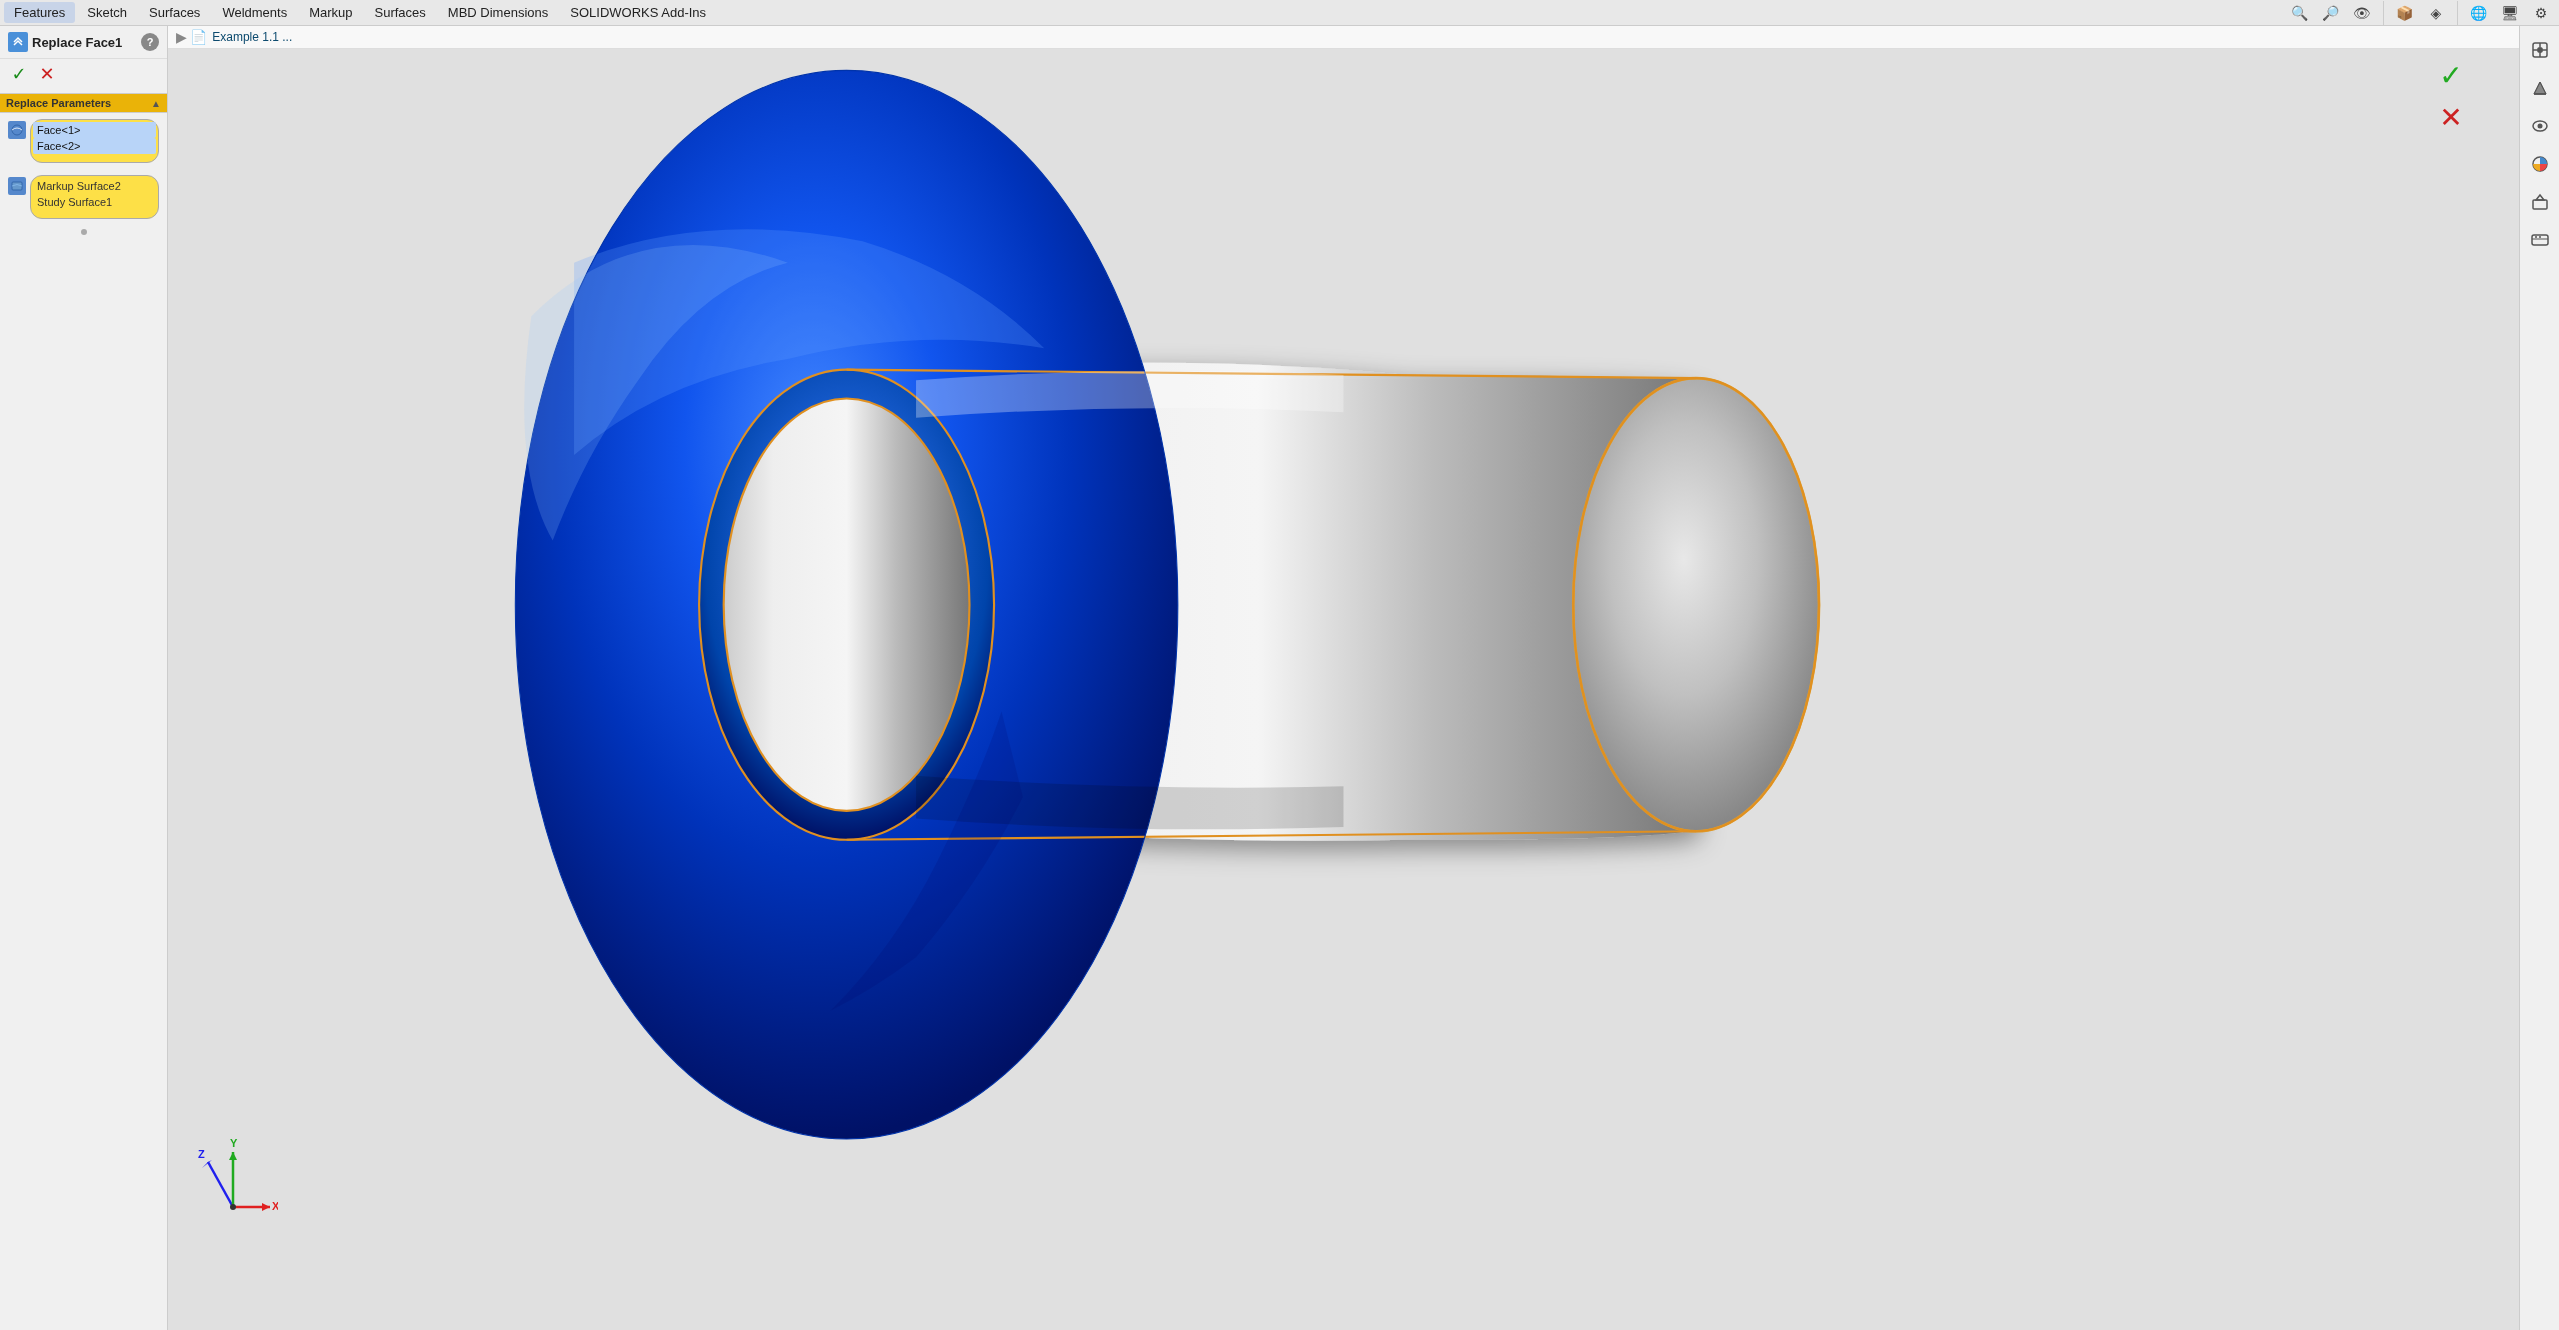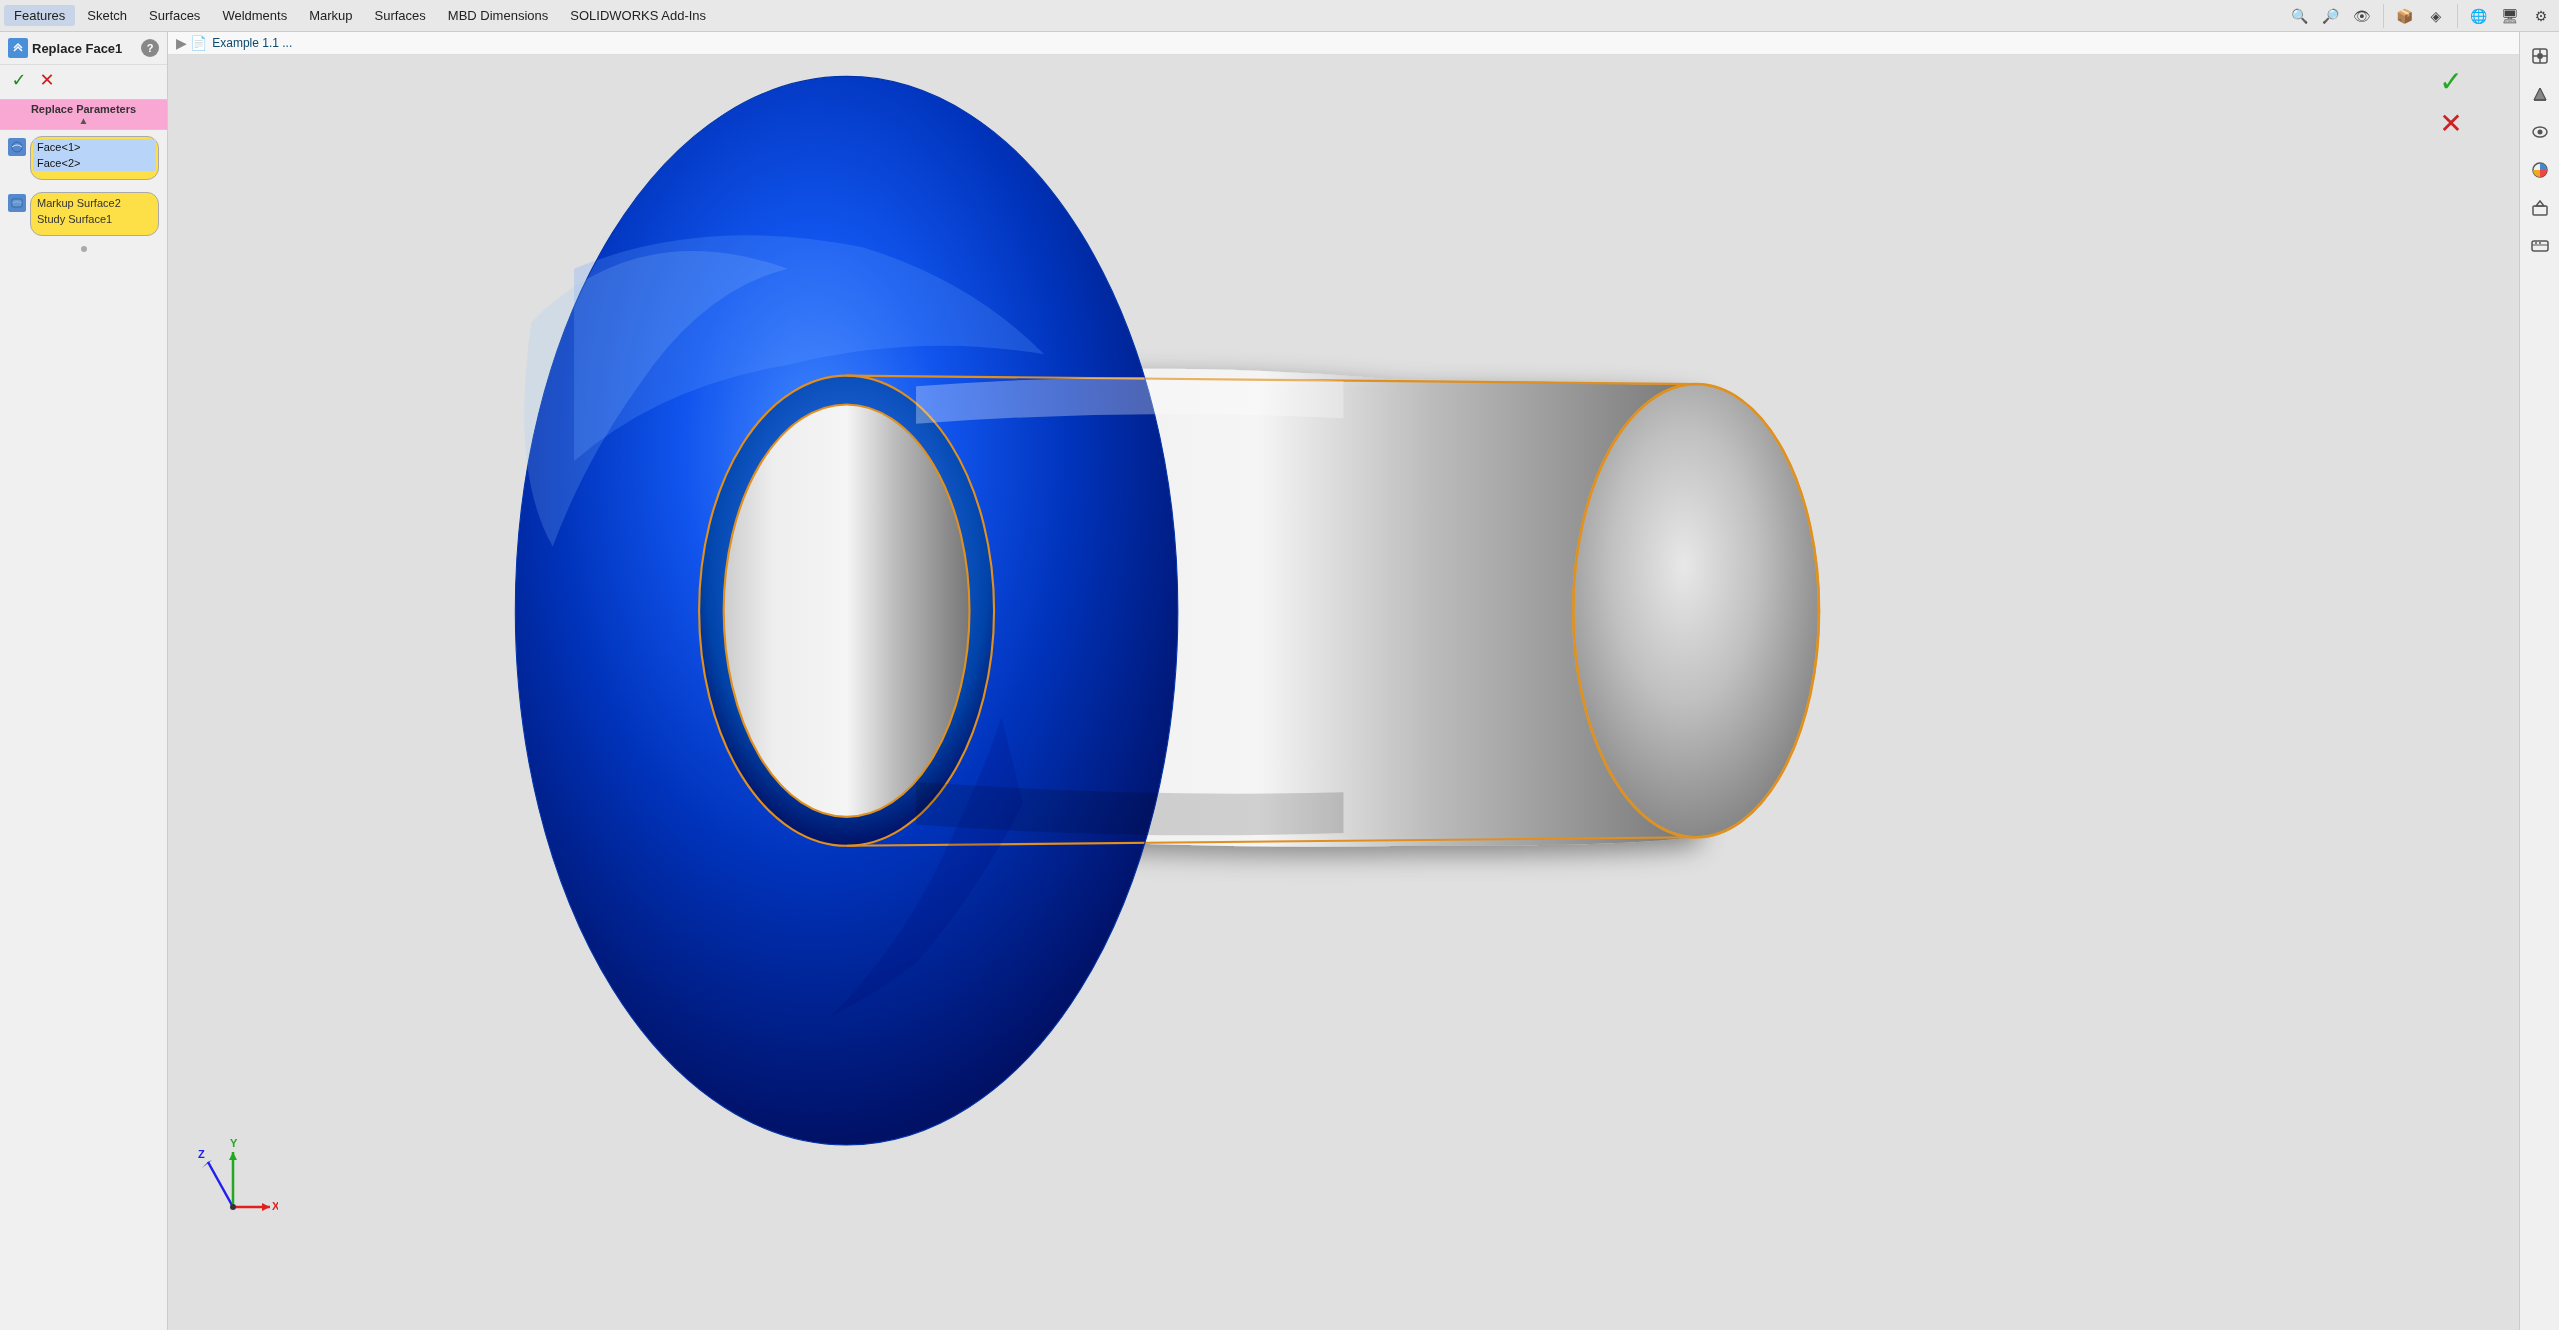--- a/index.html
+++ b/index.html
@@ -13,21 +13,21 @@
       display: flex;
       flex-direction: column;
     }
 
     
     .menu-bar {
       display: flex;
       align-items: center;
       background: #e8e8e8;
       border-bottom: 1px solid #ccc;
-      height: 32px;
+      height: 26px;
       padding: 0 4px;
       gap: 2px;
     }
     .menu-item {
       padding: 3px 10px;
       cursor: pointer;
       font-size: 13px;
       color: #222;
       border-radius: 3px;
     }
@@ -139,25 +139,24 @@
 
     
     .section {
       margin-top: 4px;
     }
     .section-header {
       display: flex;
       align-items: center;
       justify-content: space-between;
       padding: 3px 6px;
-      background: #f9a8d4;
+      background: #eab308;
       border-top: 1px solid #ccc;
       border-bottom: 1px solid #ccc;
       cursor: pointer;
-      flex-direction: column;
     }
     .section-header-label {
       font-size: 11px;
       font-weight: bold;
       color: #333;
     }
     .section-chevron {
       font-size: 10px;
       color: #555;
     }

